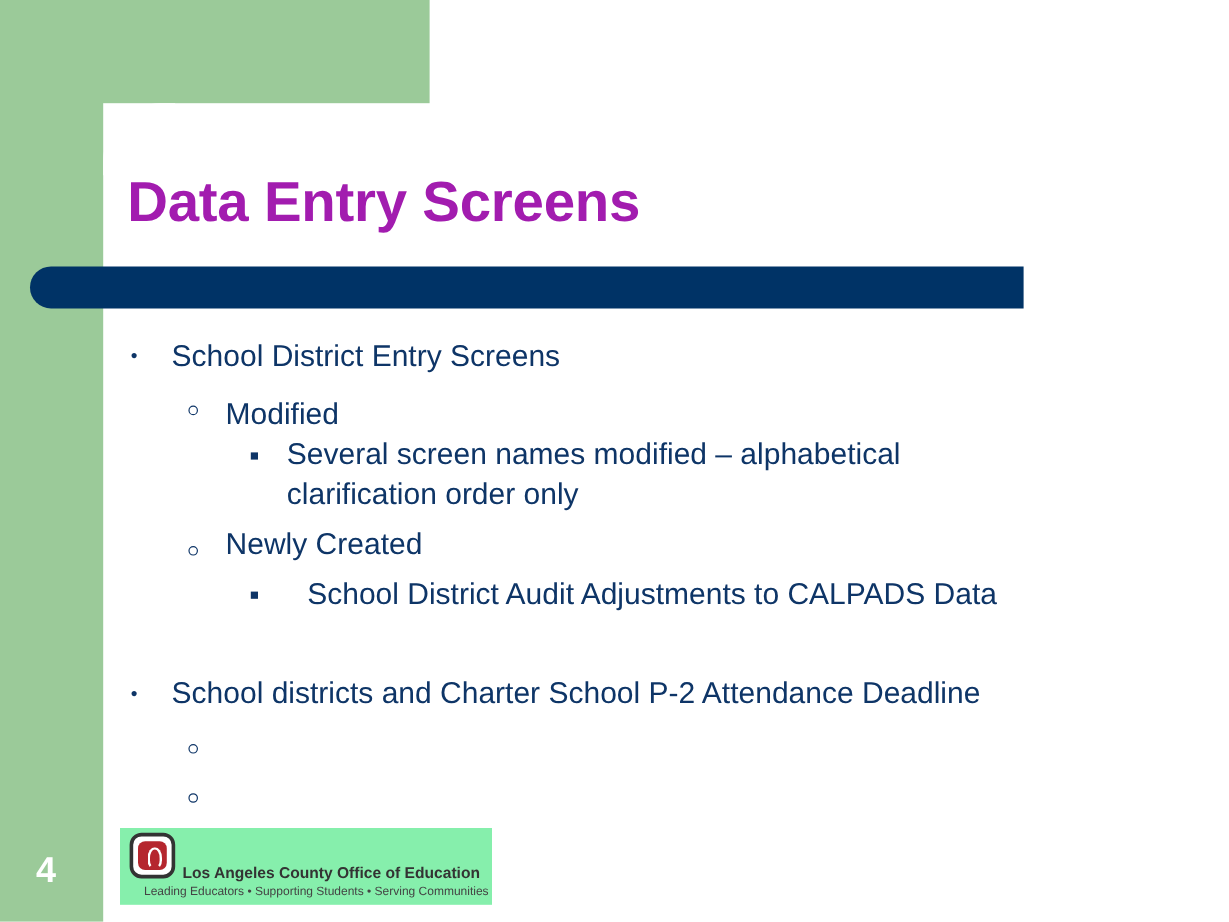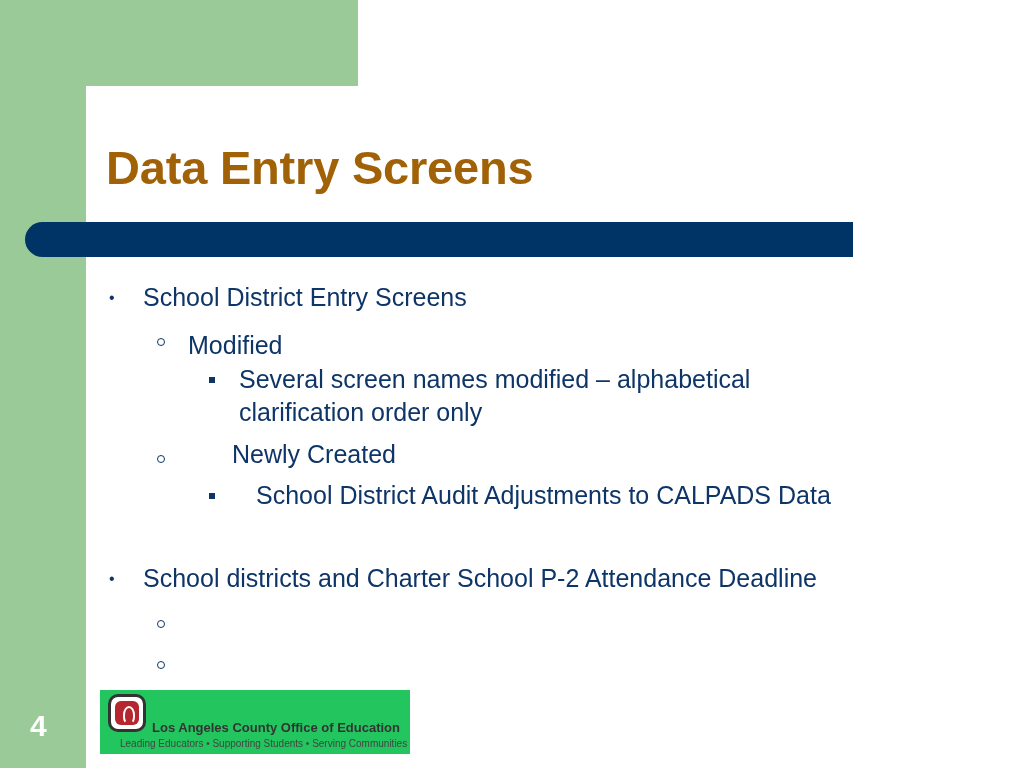--- a/index.html
+++ b/index.html
@@ -15,21 +15,21 @@
     .green-left {
       position: absolute; left: 0; top: 0; width: 86px; height: 768px;
       background: #9bca99;
     }
     .white-corner {
       position: absolute; left: 86px; top: 86px; width: 60px; height: 60px;
       background: #ffffff; border-top-left-radius: 48px;
     }
     .title {
       position: absolute; left: 106px; top: 140px;
-      font-size: 47px; font-weight: bold; color: #a16207;
+      font-size: 47px; font-weight: bold; color: #a21caf;
       white-space: nowrap; letter-spacing: -0.2px;
     }
     .title-bar {
       position: absolute; left: 25px; top: 222px; width: 828px; height: 35px;
       background: #003366;
       border-top-left-radius: 18px; border-bottom-left-radius: 18px;
     }
     .content {
       position: absolute; left: 0; top: 0; width: 1024px; height: 768px;
       color: #0e3567;
@@ -46,21 +46,21 @@
     .b3 {
       position: absolute; left: 209px; width: 6px; height: 6px;
       background: #0e3567;
     }
     .page-num {
       position: absolute; left: 30px; top: 709px;
       font-size: 30px; font-weight: bold; color: #ffffff;
     }
     .logo {
       position: absolute; left: 100px; top: 690px; width: 310px; height: 64px;
-      background: #22c55e;
+      background: #86efac;
     }
     .logo-mark {
       position: absolute; left: 8px; top: 4px; width: 38px; height: 38px;
       border: 3px solid #333333; border-radius: 10px; box-sizing: border-box;
       background: #ffffff;
     }
     .logo-mark-inner {
       position: absolute; left: 4px; top: 4px; width: 24px; height: 24px;
       background: #b5262e; border-radius: 6px;
     }
@@ -94,21 +94,21 @@
   <div class="line l1" style="top:283px;">School District Entry Screens</div>
 
   <span class="b2" style="top:338px;"></span>
   <div class="line l2" style="top:323px;margin-top:8px;">Modified</div>
 
   <span class="b3" style="top:377px;"></span>
   <div class="line l3" style="top:398px;">clarification order only</div>
   <div class="line l3" style="top:365px;">Several screen names modified – alphabetical</div>
 
   <span class="b2" style="top:455px;"></span>
-  <div class="line l2" style="top:440px;margin-left:44px;">Newly Created</div>
+  <div class="line l2" style="top:440px;">Newly Created</div>
 
   <span class="b3" style="top:493px;"></span>
   <div class="line l3" style="top:481px;margin-left:17px;">School District Audit Adjustments to CALPADS Data</div>
 
   <span class="b1" style="top:570px;">•</span>
   <div class="line l1" style="top:564px;">School districts and Charter School P-2 Attendance Deadline</div>
 
   <span class="b2" style="top:620px;"></span>
 
   <span class="b2" style="top:661px;"></span>

